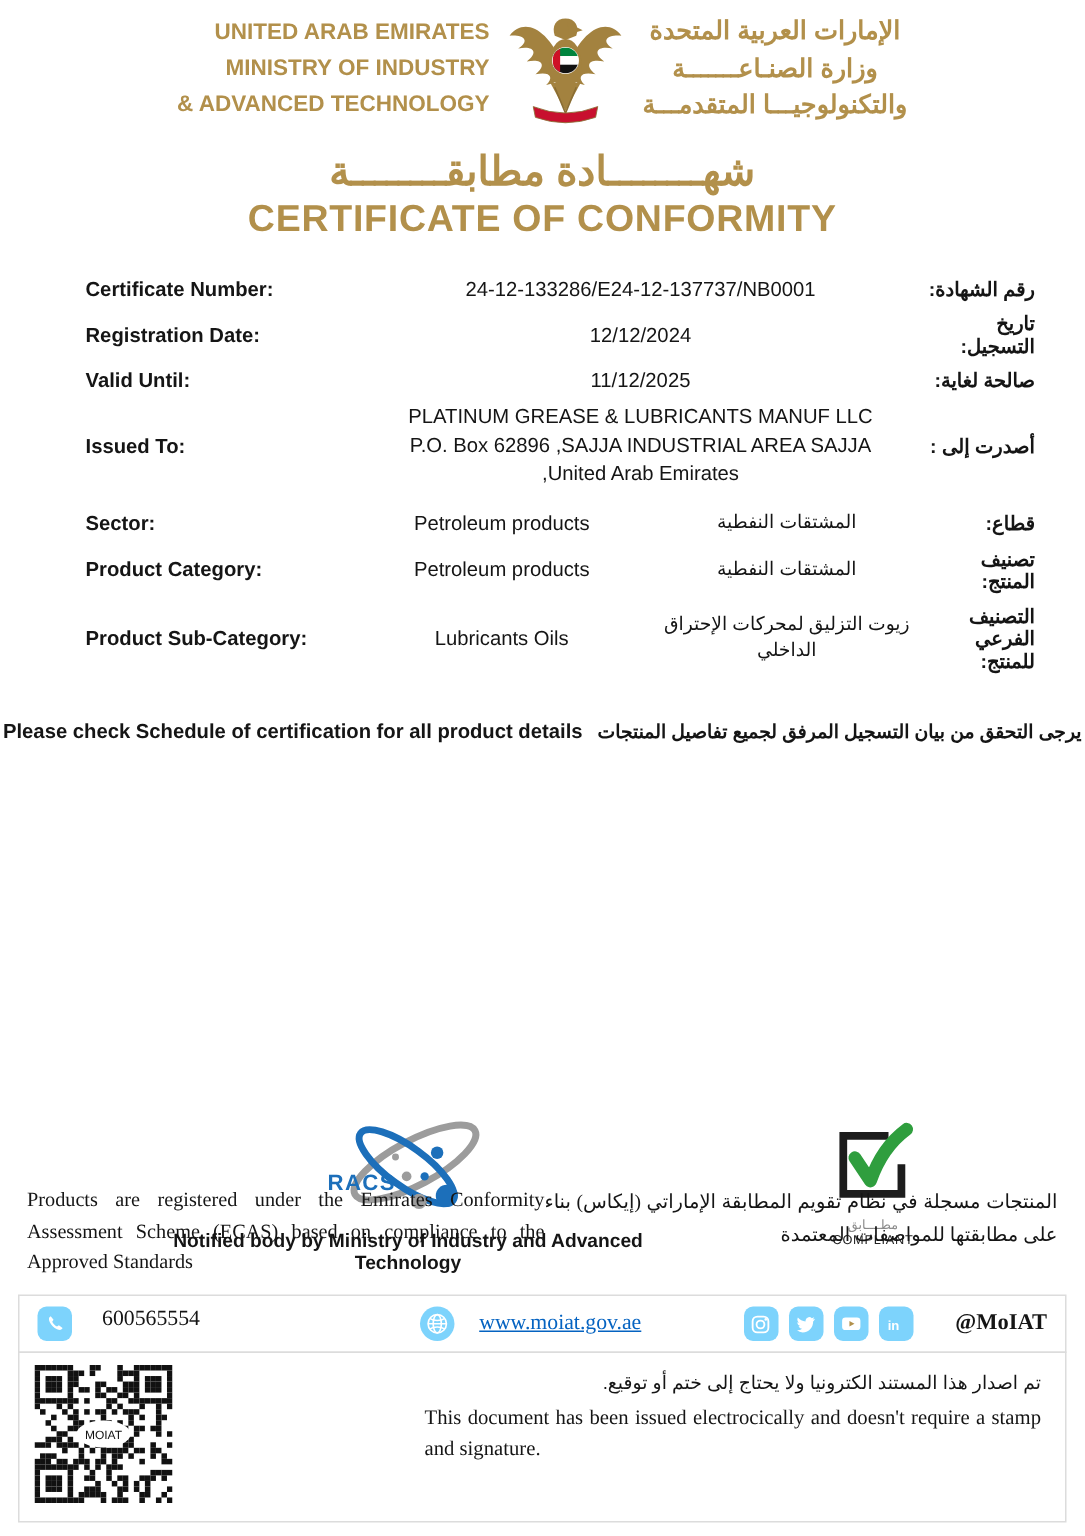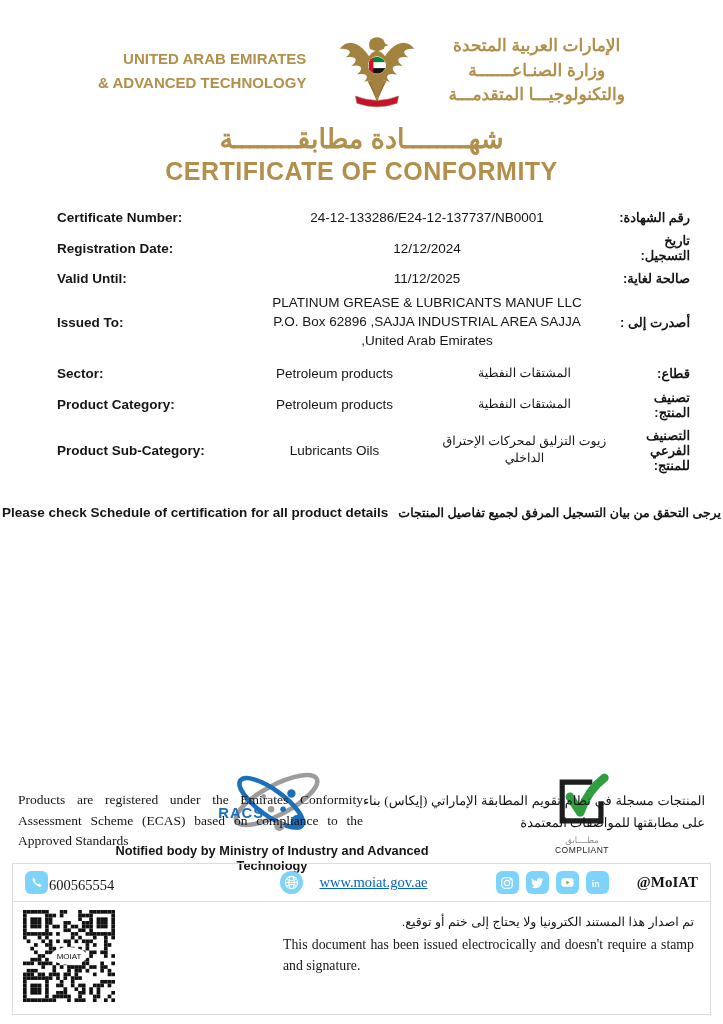--- a/index.html
+++ b/index.html
@@ -1,19 +1,19 @@
 <!DOCTYPE html>
 <html><head>
 <meta charset="utf-8">
 <style>
   html,body{margin:0;padding:0;}
   body{width:723px;height:1024px;background:#fff;position:relative;overflow:hidden;
        font-family:"Liberation Sans",sans-serif;color:#151515;}
   
-  .header{display:flex;justify-content:center;align-items:center;gap:28px;padding-top:29px;}
+  .header{display:flex;justify-content:center;align-items:center;gap:8px;padding-top:4px;}
   .ministry-en{font-size:15px;font-weight:bold;text-align:right;color:#B2904B;line-height:1.6;}
   .ministry-ar{font-size:17px;font-weight:bold;text-align:center;color:#B2904B;line-height:1.45;direction:rtl;}
   .emblem{width:86px;height:84px;flex:0 0 auto;}
   
   .title-ar{margin-top:10px;text-align:center;font-size:27px;font-weight:bold;color:#B2904B;direction:rtl;}
   .title-en{text-align:center;font-size:25px;font-weight:bold;color:#B2904B;letter-spacing:.5px;margin-top:2px;}
   
   .details{margin:24px 33px 0 57px;}
   .drow{display:grid;grid-template-columns:180px 195px 185px 1fr;align-items:center;margin-bottom:8px;}
   .lab-en{font-weight:bold;font-size:13.5px;}
@@ -36,41 +36,42 @@
   .compliant-svg{width:62px;height:62px;}
   .compliant-ar{font-size:8.5px;color:#8a8a8a;direction:rtl;margin-top:-2px;}
   .compliant-en{font-size:8.5px;letter-spacing:.5px;color:#222;}
   
   .bottom-region{position:absolute;left:0;right:0;bottom:9px;}
   .ecas{display:flex;justify-content:space-between;margin:0 18px 12px;font-family:"Liberation Serif",serif;}
   .ecas-en{width:348px;font-size:13.5px;line-height:1.5;text-align:justify;}
   .ecas-ar{width:345px;font-size:13px;line-height:1.7;direction:rtl;text-align:justify;}
   .contact{margin:0 12px;border:1px solid #dcdcdc;display:flex;align-items:center;
            padding:7px 12px;font-family:"Liberation Serif",serif;font-size:14.5px;}
-  .c-left{display:flex;align-items:flex-end;gap:1px;width:215px;}
+  .c-left{display:flex;align-items:flex-start;gap:20px;width:215px;}
   .c-mid{flex:1;display:flex;justify-content:center;align-items:center;gap:16px;}
   .c-right{display:flex;align-items:center;gap:7px;width:230px;justify-content:flex-end;}
   .weblink{color:#0563C1;text-decoration:underline;}
   .tile{width:23px;height:23px;border-radius:6px;background:#7dd3fc;display:flex;
         align-items:center;justify-content:center;flex:0 0 auto;}
   .handle{margin-left:21px;font-size:15px;font-weight:bold;}
   .docbox{margin:-1px 12px 0;border:1px solid #dcdcdc;display:flex;padding:8px 10px 8px 10px;min-height:96px;}
   .qr{width:92px;height:92px;flex:0 0 auto;}
   .doc-text{flex:1;padding:4px 6px 0 168px;}
   .doc-ar{direction:rtl;text-align:right;font-size:12.5px;font-family:"Liberation Sans",sans-serif;}
   .doc-en{font-family:"Liberation Serif",serif;font-size:13.8px;line-height:1.55;text-align:justify;margin-top:5px;}
 </style>
 </head>
 <body>
 
 <div>
 
   <div class="header">
     <div class="ministry-en">
       <div>UNITED ARAB EMIRATES</div>
+      <div>MINISTRY OF INDUSTRY</div>
       <div>&amp; ADVANCED TECHNOLOGY</div>
     </div>
     <svg class="emblem" viewBox="0 0 120 110">
       <g fill="#A3823F">
         <path d="M58 52 C42 14, 20 8, 8 24 C22 23, 27 29, 16 36 C31 33, 35 40, 24 48 C38 45, 43 51, 32 60 C45 57, 50 62, 42 70 C50 68, 55 66, 58 62 Z"></path>
         <path d="M62 52 C78 14, 100 8, 112 24 C98 23, 93 29, 104 36 C89 33, 85 40, 96 48 C82 45, 77 51, 88 60 C75 57, 70 62, 78 70 C70 68, 65 66, 62 62 Z"></path>
         <path d="M60 8 C51 8 47 15 50 24 L60 28 L70 24 C73 15 69 8 60 8 Z"></path>
         <path d="M62 12 L76 19 L63 23 Z"></path>
         <ellipse cx="60" cy="50" rx="15" ry="23"></ellipse>
         <path d="M46 68 L60 94 L74 68 Z"></path>

